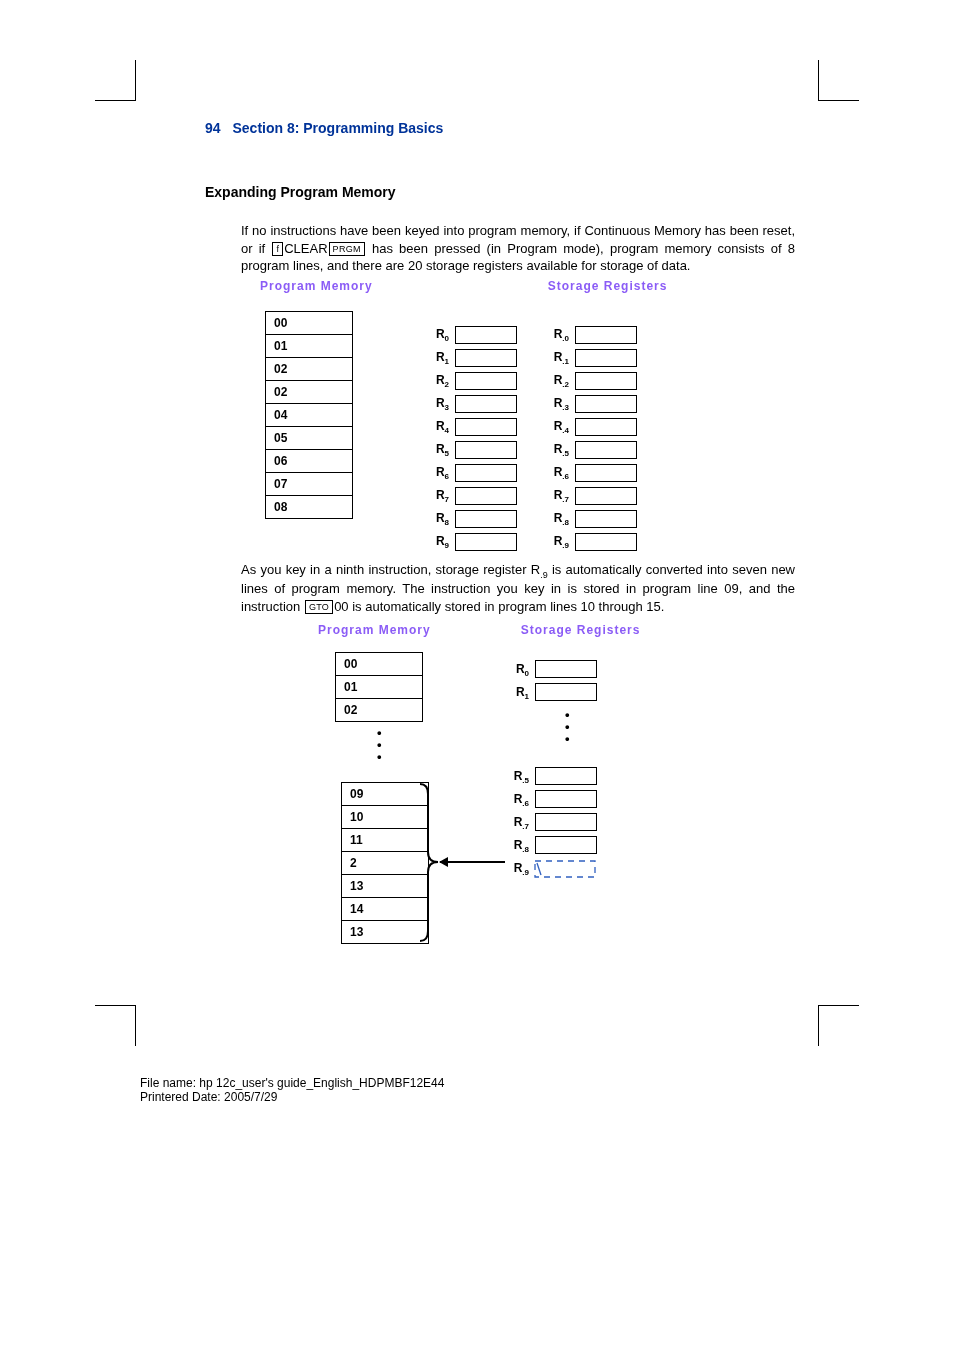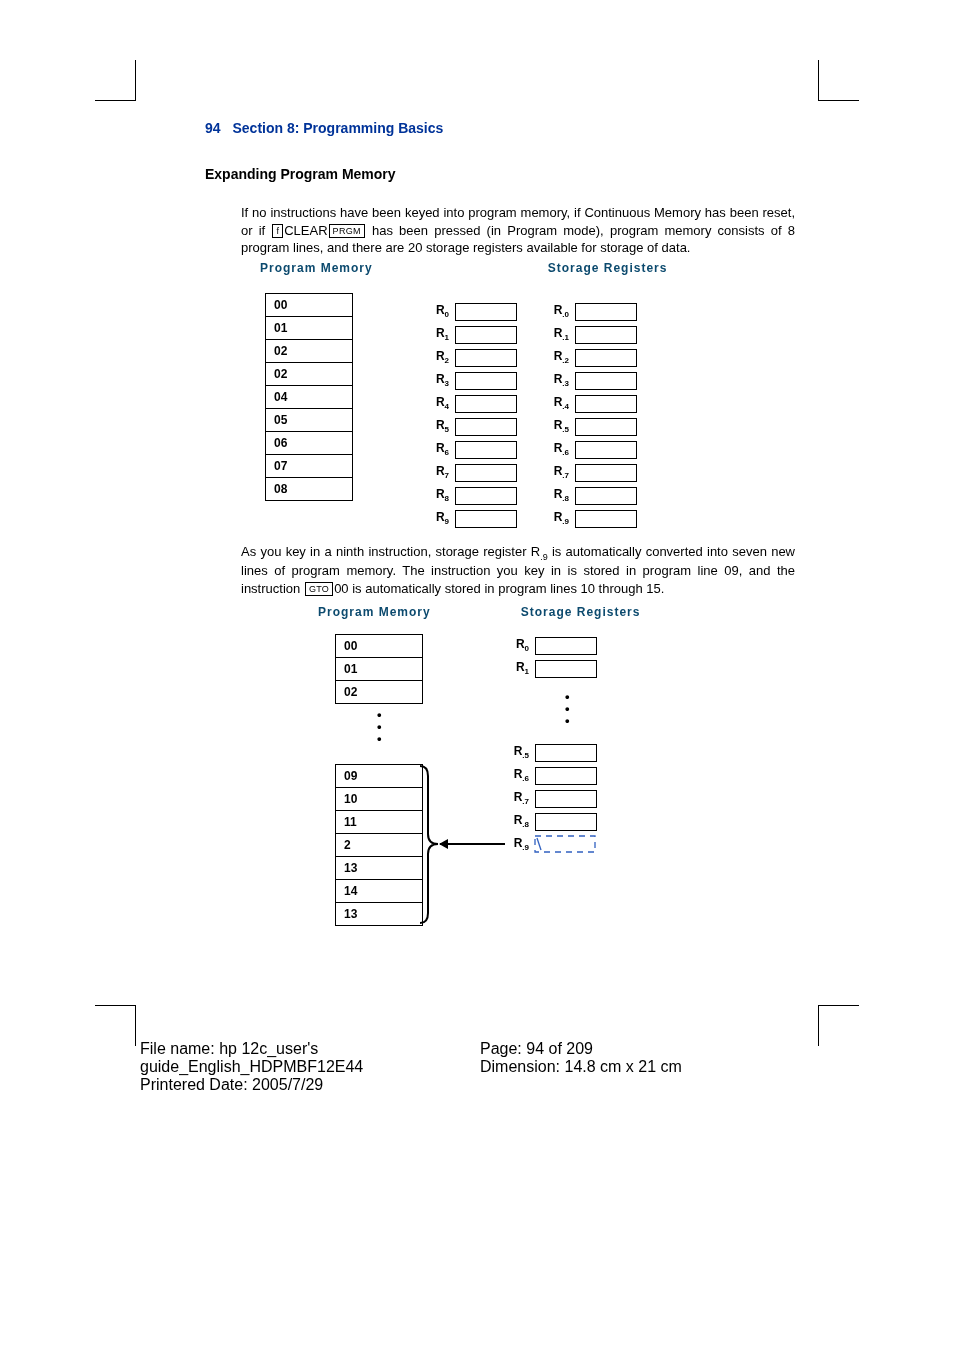--- a/index.html
+++ b/index.html
@@ -18,21 +18,21 @@
   .page {
     position: absolute;
     top: 120px;
     left: 205px;
     width: 590px;
   }
   .header {
     color: #003399;
     font-weight: bold;
     font-size: 14px;
-    margin-bottom: 30px;
+    margin-bottom: 48px;
   }
   .page-num { margin-right: 8px; }
   .subhead {
     font-weight: bold;
     font-size: 14px;
     margin-bottom: 22px;
   }
   .para {
     font-size: 13px;
     line-height: 1.35;
@@ -44,21 +44,21 @@
     display: inline-block;
     border: 1px solid #000;
     padding: 0 3px;
     font-size: 9px;
     line-height: 12px;
     vertical-align: middle;
     margin: 0 1px;
     font-family: Arial, sans-serif;
     letter-spacing: 0.3px;
   }
-  .blue { color: #0c4a6e; }
+  .blue { color: #8b5cf6; }
   .diagram-labels {
     display: flex;
     font-size: 12px;
     font-weight: bold;
     margin-top: 4px;
   }
   .diagram-labels .pm { margin-left: 55px; letter-spacing: 1px; }
   .diagram-labels .sr { margin-left: 175px; letter-spacing: 1px; }
   .diag1 {
     position: relative;
@@ -80,21 +80,21 @@
     line-height: 22px;
   }
   .pm-box:first-child { border-top: 1px solid #000; }
   .reg-col {
     position: absolute;
     top: 28px;
   }
   .reg-row {
     height: 23px;
     display: flex;
-    align-items: flex-start;
+    align-items: flex-end;
   }
   .reg-label {
     font-size: 12px;
     font-weight: bold;
     width: 24px;
     text-align: right;
     margin-right: 6px;
   }
   .reg-label sub { font-size: 8px; }
   .reg-box {
@@ -108,21 +108,21 @@
     font-weight: bold;
     margin-top: 8px;
   }
   .diag2-labels .pm { margin-left: 113px; letter-spacing: 1px; }
   .diag2-labels .sr { margin-left: 90px; letter-spacing: 1px; }
   .diag2 {
     position: relative;
     height: 340px;
   }
   .pm2a { position: absolute; top: 15px; left: 130px; }
-  .pm2b { position: absolute; top: 145px; left: 130px; }
+  .pm2b { position: absolute; top: 145px; left: 136px; }
   .pm-box2 {
     border: 1px solid #000;
     border-top: none;
     width: 78px;
     height: 22px;
     padding-left: 8px;
     font-size: 12px;
     font-weight: bold;
     line-height: 22px;
   }
@@ -160,24 +160,24 @@
     border-bottom: 5px solid transparent;
   }
   .reg-box-dashed {
     width: 60px;
     height: 16px;
     position: relative;
   }
   .reg-box-dashed svg { position: absolute; top: -2px; left: -2px; }
   .footer {
     position: absolute;
-    top: 1040px;
+    top: 1076px;
     left: 140px;
     width: 680px;
-    font-size: 16px;
+    font-size: 12px;
     display: flex;
   }
   .footer .fcol1 { width: 340px; }
   .footer .fcol2 { width: 300px; }
 </style>
 </head>
 <body>
 
 <div class="crop-tl"></div>
 <div class="crop-tr"></div>
@@ -371,17 +371,13 @@
     </div>
   </div>
 
 </div>
 
 <div class="footer">
   <div class="fcol1">
     <div><span>File name: </span><span>hp 12c_user's guide_English_HDPMBF12E44</span></div>
     <div><span>Printered Date: </span><span>2005/7/29</span></div>
   </div>
-  <div class="fcol2">
-    <div><span>Page: </span><span>94 of 209</span></div>
-    <div><span>Dimension: </span><span>14.8 cm x 21 cm</span></div>
-  </div>
 </div>
 
 </body></html>

